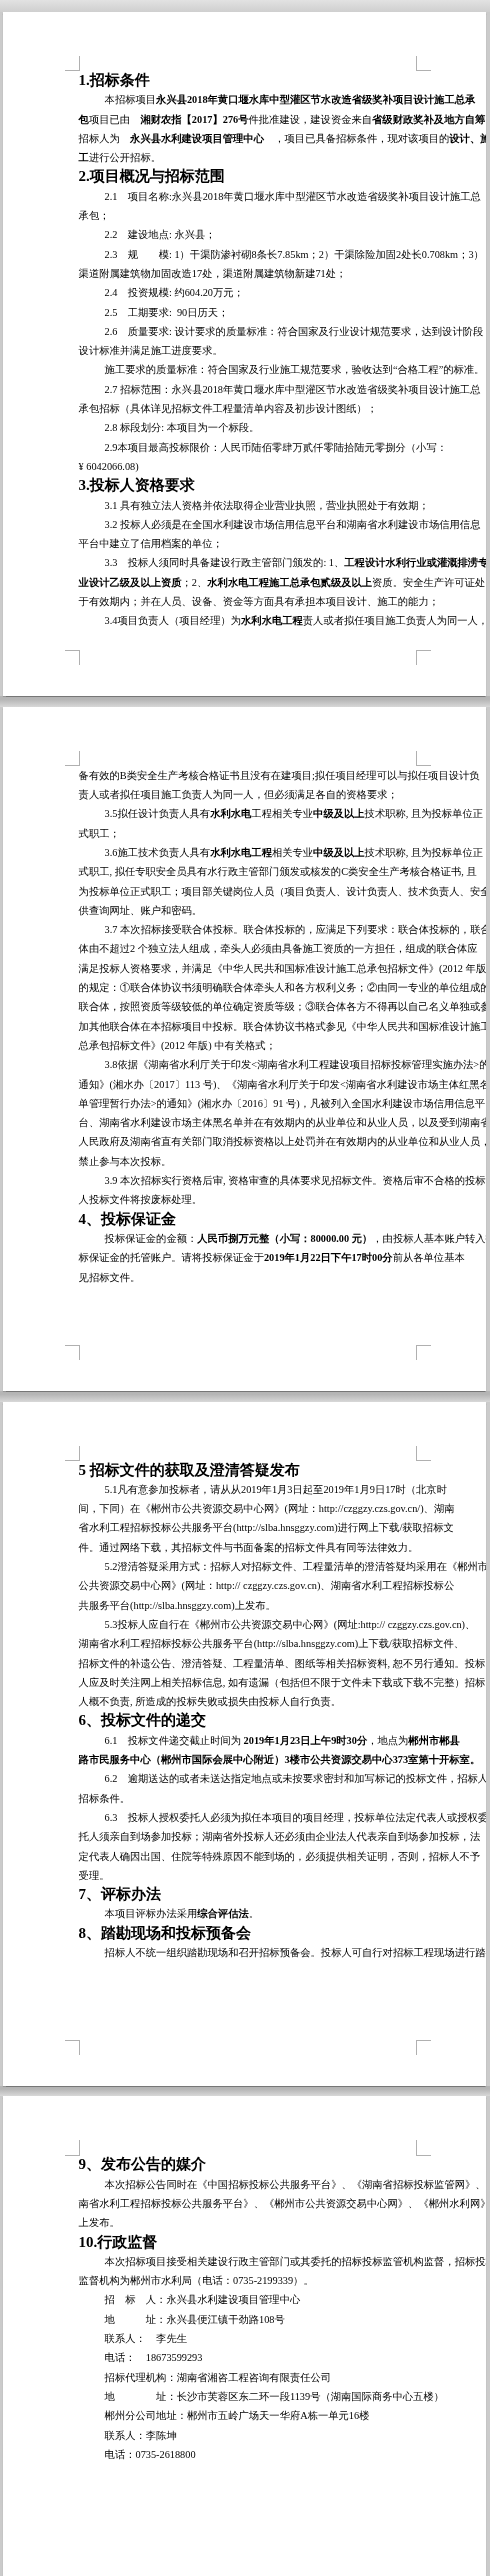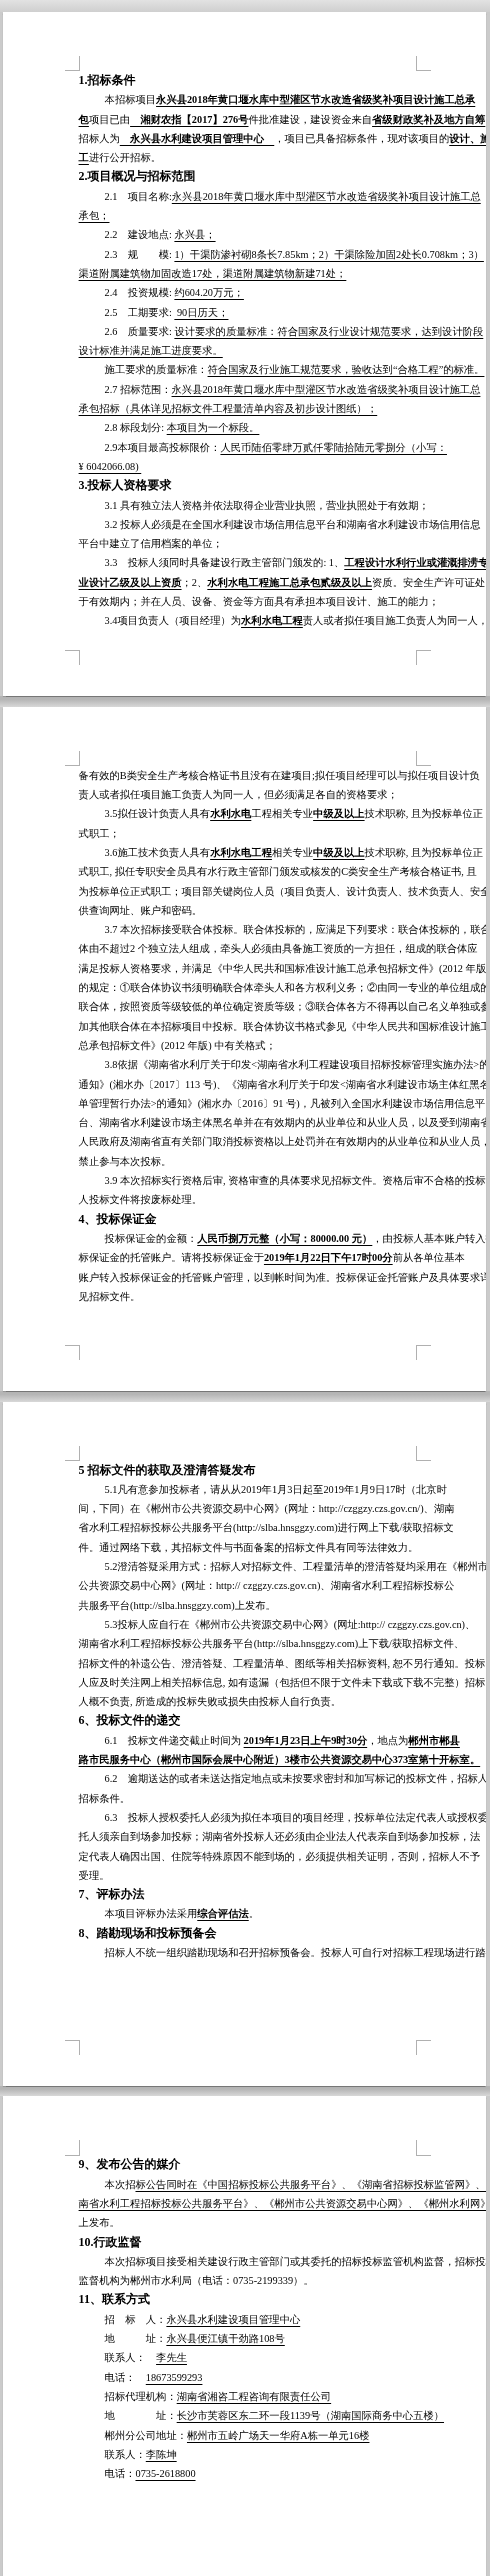--- a/index.html
+++ b/index.html
@@ -39,25 +39,24 @@
     width:397px;
   }
   .line {
     height:19.3px;
     line-height:19.3px;
     font-size:10.3px;
     color:#000;
     white-space:pre;
     overflow:visible;
   }
-  .line.h { font-weight:bold; font-size:12px; }
+  .line.h { font-weight:bold; font-size:15px; }
   .line.p { text-indent:26px; }
   .line span.b { font-weight:bold; }
   .line span.u {
-    text-decoration:underline;
     text-underline-offset:2.6px;
     text-decoration-thickness:0.8px;
   }
 </style>
 </head>
 <body>
 
 <div class="doc-viewport">
   <div class="band-top"></div>
 
@@ -126,21 +125,20 @@
         <div class="line c"><span class="">通知》(湘水办〔2017〕113 号)、《湖南省水利厅关于印发&lt;湖南省水利建设市场主体红黑名</span></div>
         <div class="line c"><span class="">单管理暂行办法&gt;的通知》(湘水办〔2016〕91 号)，凡被列入全国水利建设市场信用信息平</span></div>
         <div class="line c"><span class="">台、湖南省水利建设市场主体黑名单并在有效期内的从业单位和从业人员，以及受到湖南省</span></div>
         <div class="line c"><span class="">人民政府及湖南省直有关部门取消投标资格以上处罚并在有效期内的从业单位和从业人员，</span></div>
         <div class="line c"><span class="">禁止参与本次投标。</span></div>
         <div class="line p"><span class="">3.9 本次招标实行资格后审, 资格审查的具体要求见招标文件。资格后审不合格的投标</span></div>
         <div class="line c"><span class="">人投标文件将按废标处理。</span></div>
         <div class="line h"><span class="">4、投标保证金</span></div>
         <div class="line p"><span class="">投标保证金的金额：</span><span class="b u">人民币捌万元整（小写：80000.00 元）</span><span class="">，由投标人基本账户转入投</span></div>
         <div class="line c"><span class="">标保证金的托管账户。请将投标保证金于</span><span class="b u">2019年1月22日下午17时00分</span><span class="">前从各单位基本</span></div>
-        <div class="line c"><span class="">账户转入投标保证金的托管账户管理，以到帐时间为准。投标保证金托管账户及具体要求详</span></div>
         <div class="line c"><span class="">见招标文件。</span></div>
       </div>
   </section>
 
   <div class="page-gap"></div>
 
   <section class="page">
     <div class="mark tl"></div>
     <div class="mark tr"></div>
     <div class="mark bl"></div>
@@ -182,21 +180,20 @@
     <div class="mark tr"></div>
 
     <div class="text">
         <div class="line h"><span class="">9、发布公告的媒介</span></div>
         <div class="line p"><span class="">本次招</span><span class="u">标公告同时在《中国招标投标公共服务平台》、《湖南省招标投标监管网》、《湖</span></div>
         <div class="line c"><span class="u">南省水利工程招标投标公共服务平台》、《郴州市公共资源交易中心网》、《郴州水利网》</span></div>
         <div class="line c"><span class="">上发布。</span></div>
         <div class="line h"><span class="">10.行政监督</span></div>
         <div class="line p"><span class="">本次招标项目接受相关建设行政主管部门或其委托的招标投标监管机构监督，招标投标</span></div>
         <div class="line c"><span class="">监督机构为郴州市水利局（电话：0735-2199339）。</span></div>
-        <div class="line h"><span class="">11、联系方式</span></div>
         <div class="line p"><span class="">招　标　人：</span><span class="u">永兴县水利建设项目管理中心</span></div>
         <div class="line p"><span class="">地　　　址：</span><span class="u">永兴县便江镇干劲路108号</span></div>
         <div class="line p"><span class="">联系人：　</span><span class="u">李先生</span></div>
         <div class="line p"><span class="">电话：　</span><span class="u">18673599293</span></div>
         <div class="line p"><span class="">招标代理机构：</span><span class="u">湖南省湘咨工程咨询有限责任公司</span></div>
         <div class="line p"><span class="">地　　　　址：</span><span class="u">长沙市芙蓉区东二环一段1139号（湖南国际商务中心五楼）</span></div>
         <div class="line p"><span class="">郴州分公司地址：</span><span class="u">郴州市五岭广场天一华府A栋一单元16楼</span></div>
         <div class="line p"><span class="">联系人：</span><span class="u">李陈坤</span></div>
         <div class="line p"><span class="">电话：</span><span class="u">0735-2618800</span></div>
       </div>

